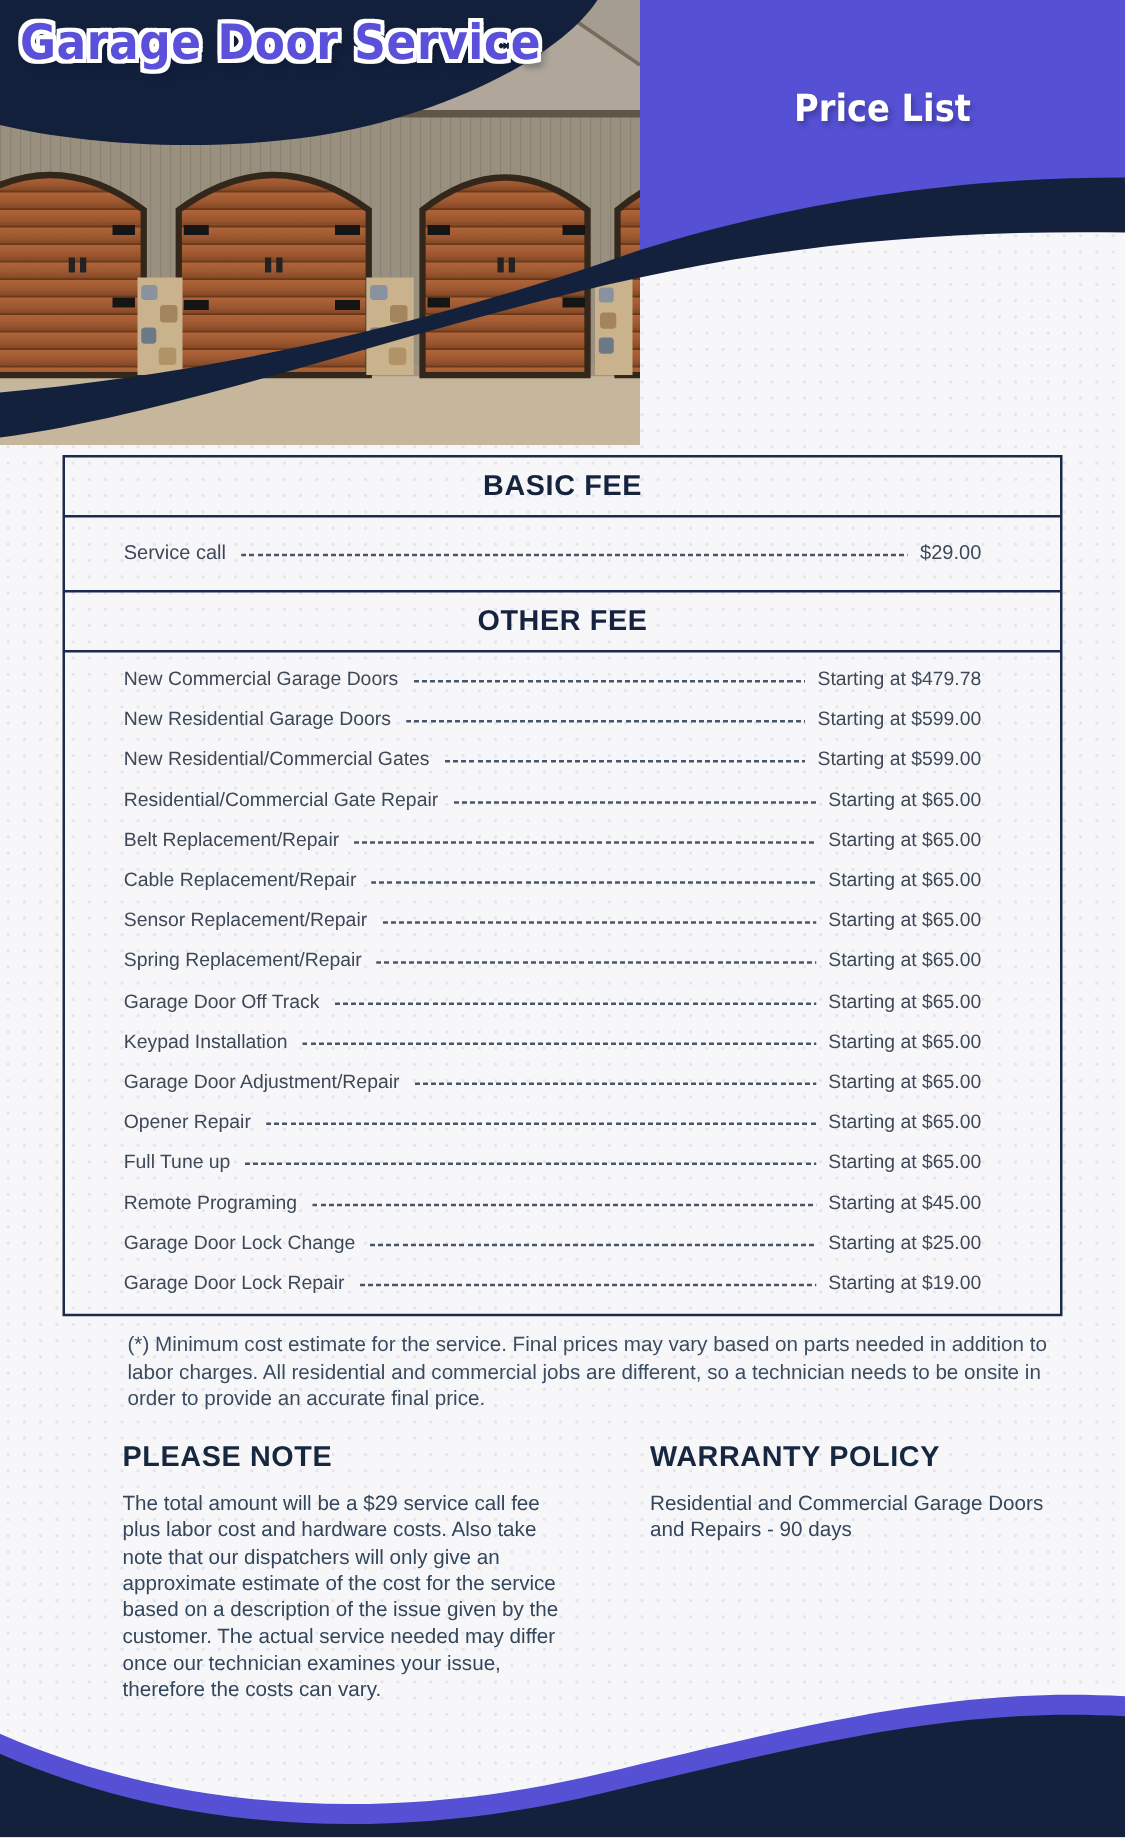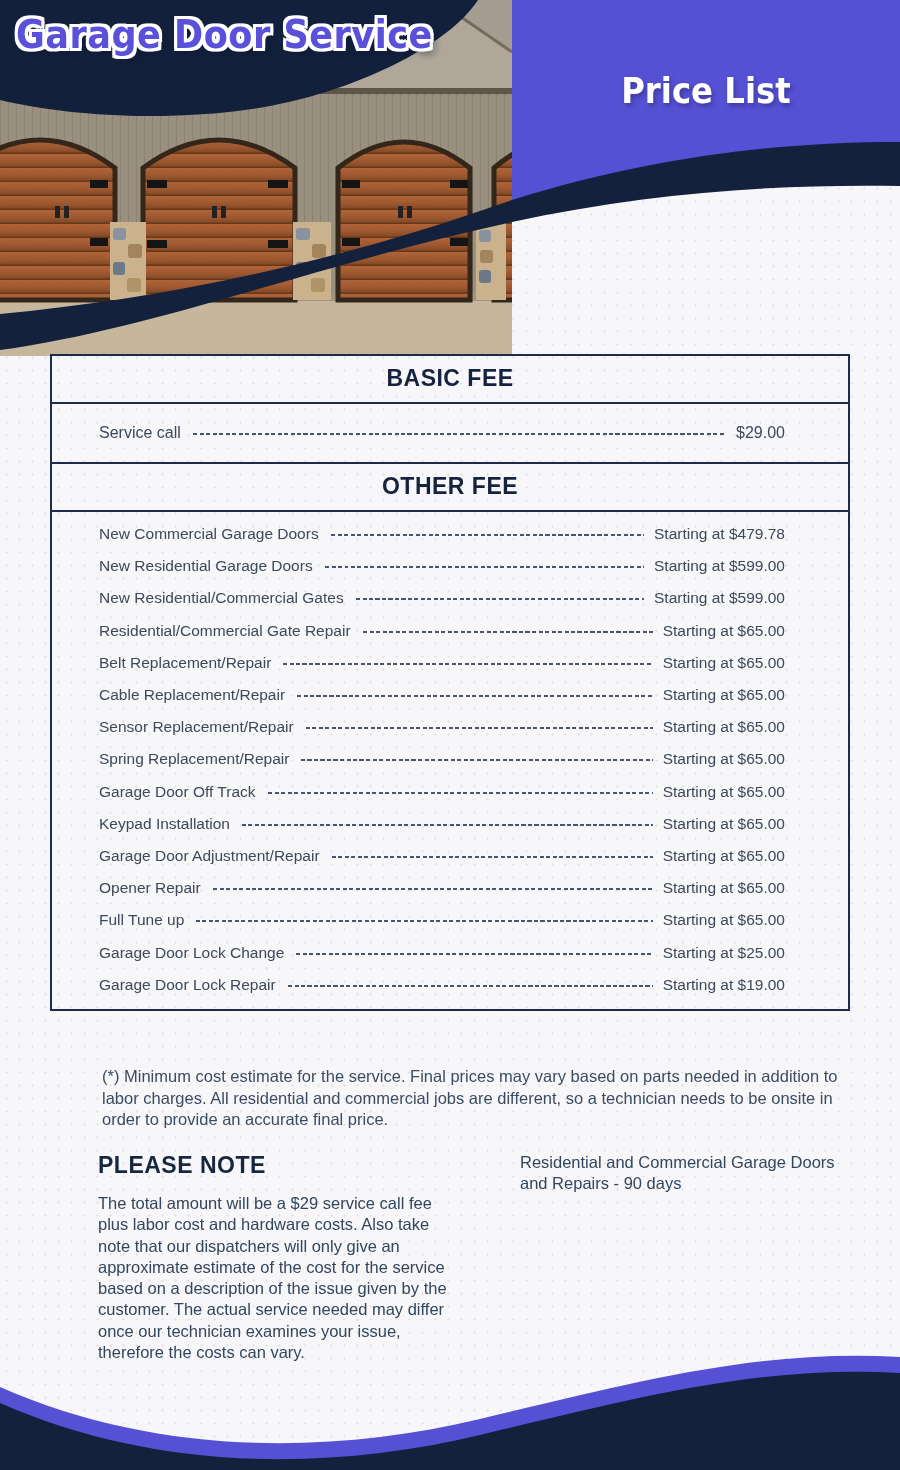--- a/index.html
+++ b/index.html
@@ -23,26 +23,26 @@
     color:#5a50da;white-space:nowrap;
     text-shadow:
       -3px -3px 0 #fff, 3px -3px 0 #fff, -3px 3px 0 #fff, 3px 3px 0 #fff,
       -3px 0 0 #fff, 3px 0 0 #fff, 0 -3px 0 #fff, 0 3px 0 #fff,
       5px 6px 6px rgba(10,20,45,.45);
   }
   .price-title{
     position:absolute;left:512px;top:70px;width:388px;
     text-align:center;
     font-family:"DejaVu Sans",sans-serif;font-stretch:condensed;
-    font-size:36px;font-weight:800;color:#ffffff;
+    font-size:30px;font-weight:800;color:#ffffff;
     text-shadow:2px 3px 4px rgba(20,25,70,.35);
   }
   
   .fee-table{
-    position:absolute;left:50px;top:354px;width:800px;
+    position:absolute;left:50px;top:364px;width:800px;
     border:2px solid #1c2b4d;box-sizing:border-box;
   }
   .table-header{
     text-align:center;font-size:23px;font-weight:bold;color:#16233f;
     letter-spacing:.5px;
     padding:9px 0 10px 0;
     border-bottom:2px solid #1c2b4d;
   }
   .table-header.other{border-top:2px solid #1c2b4d;}
   .fee-row{
@@ -237,40 +237,46 @@
           <span class="label">Opener Repair</span>
           <span class="leader"></span>
           <span class="price">Starting at $65.00</span>
         </div>
       <div class="fee-row">
           <span class="label">Full Tune up</span>
           <span class="leader"></span>
           <span class="price">Starting at $65.00</span>
         </div>
       <div class="fee-row">
+          <span class="label">Remote Programing</span>
+          <span class="leader"></span>
+          <span class="price">Starting at $45.00</span>
+        </div>
+      <div class="fee-row">
           <span class="label">Garage Door Lock Change</span>
           <span class="leader"></span>
           <span class="price">Starting at $25.00</span>
         </div>
       <div class="fee-row">
           <span class="label">Garage Door Lock Repair</span>
           <span class="leader"></span>
           <span class="price">Starting at $19.00</span>
         </div>
     </div>
   </div>
 
   <p class="footnote">(*) Minimum cost estimate for the service. Final prices may vary based on parts needed in addition to labor charges. All residential and commercial jobs are different, so a technician needs to be onsite in order to provide an accurate final price.</p>
 
   <div class="columns">
     <div class="col left">
       <h3>PLEASE NOTE</h3>
       <p>The total amount will be a $29 service call fee plus labor cost and hardware costs. Also take note that our dispatchers will only give an approximate estimate of the cost for the service based on a description of the issue given by the customer. The actual service needed may differ once our technician examines your issue, therefore the costs can vary.</p>
     </div>
     <div class="col right">
+      <h3>WARRANTY POLICY</h3>
       <p>Residential and Commercial Garage Doors and Repairs - 90 days</p>
     </div>
   </div>
 
   <svg class="bottom-wave" width="900" height="135" viewBox="0 0 900 135" xmlns="http://www.w3.org/2000/svg">
     <path d="M0,52 C150,118 320,122 480,84 C640,46 760,14 900,22 L900,135 L0,135 Z" fill="#5650d4"></path>
     <path d="M0,68 C150,134 320,138 480,100 C640,62 760,30 900,38 L900,135 L0,135 Z" fill="#14213c"></path>
   </svg>
 
 </div>

